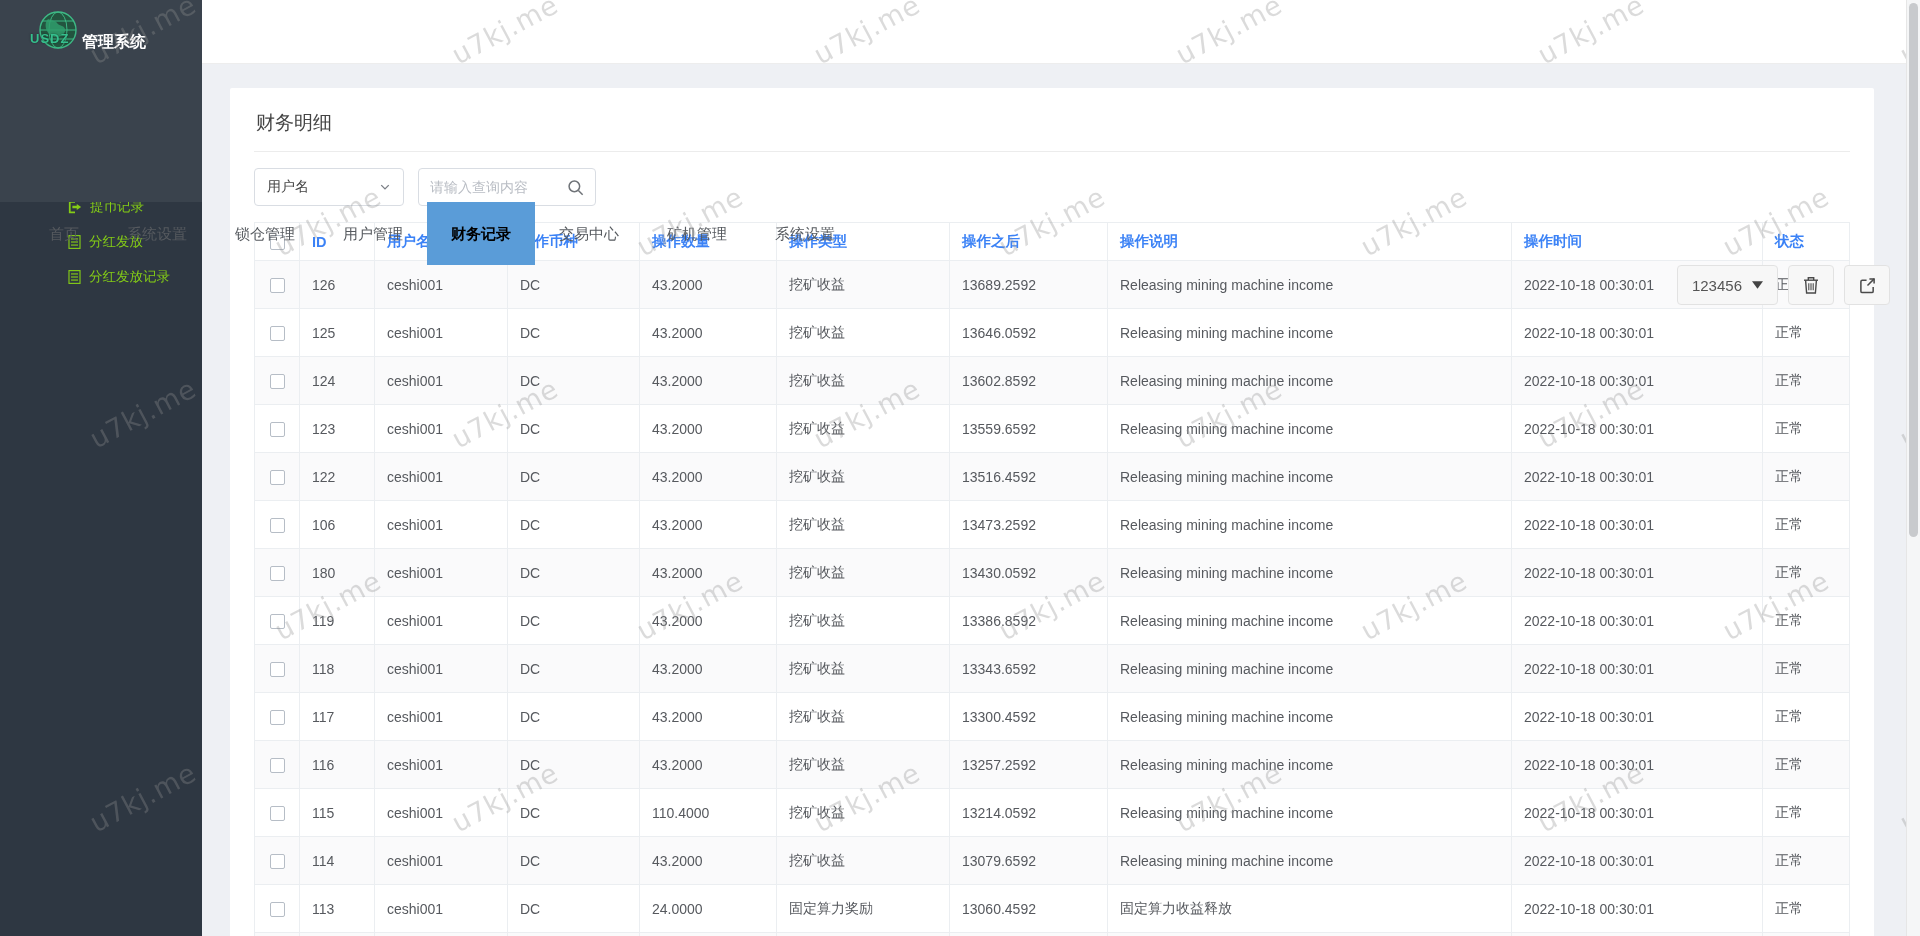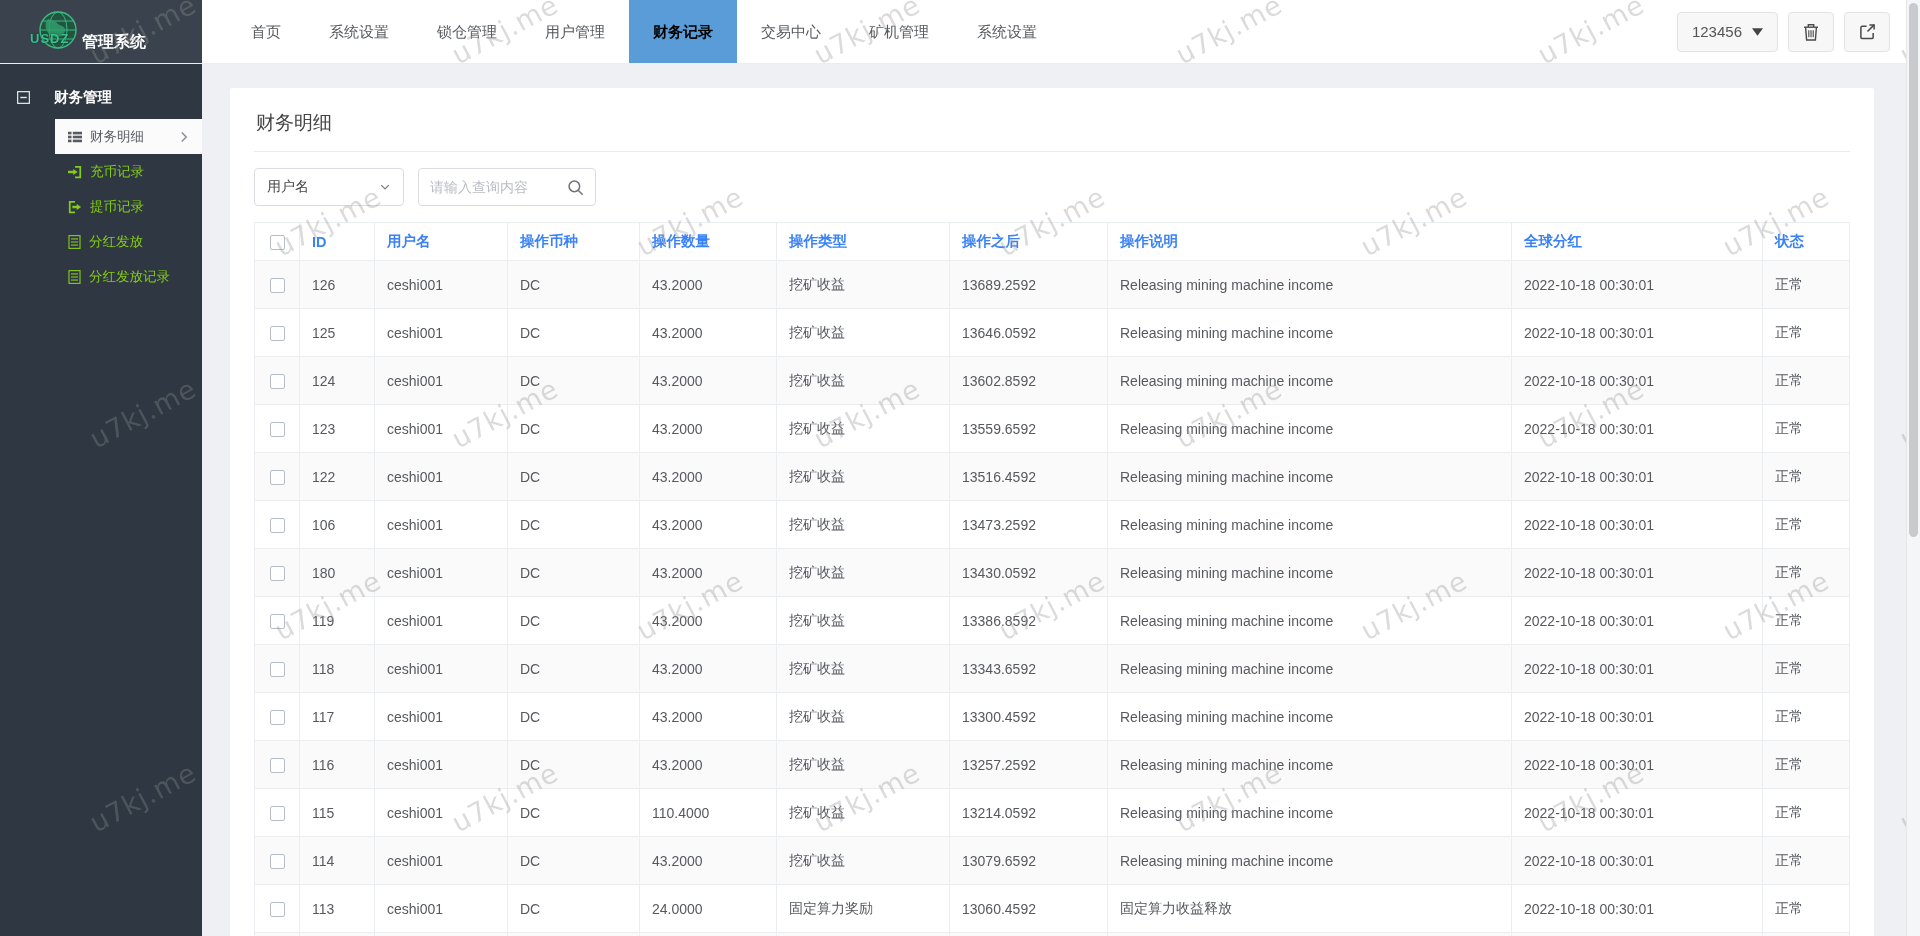--- a/index.html
+++ b/index.html
@@ -5,21 +5,21 @@
   * { box-sizing: border-box; margin: 0; padding: 0; }
   html,body { width:1920px; height:936px; overflow:hidden; }
   body {
     font-family: "Liberation Sans", "DejaVu Sans", sans-serif;
     background:#eef0f4; position:relative; color:#555;
   }
   :root { --accent:#5a9cd8; --sidebar-bg:#2e3742; --brand-bg:#3a434d; }
 
   
   .topbar { position:fixed; top:0; left:0; right:0; height:64px; background:#fff;
-    display:flex; align-items:stretch; z-index:5; border-bottom:1px solid #ededed; }
+    display:flex; align-items:stretch; z-index:5; border-bottom:1px solid #ededed;flex-direction:column; }
   .brand { flex:0 0 202px; width:202px; background:var(--brand-bg); position:relative; }
   .globe { position:absolute; left:38px; top:10px; }
   .brand-usdz { position:absolute; left:30px; top:31px; color:#35c08e; font-weight:bold;
     font-size:13px; letter-spacing:1px; text-shadow:0 0 2px rgba(0,0,0,.5); }
   .brand-title { position:absolute; left:82px; top:32px; color:#fff; font-size:16px; font-weight:bold; }
   .topnav { display:flex; margin-left:25px; }
   .tab { line-height:63px; padding:0 24px; font-size:15px; color:#565a5f; cursor:pointer; white-space:nowrap; }
   .tab.active { background:var(--accent); color:#000000;font-weight:bold; }
   .topbar-right { margin-left:auto; display:flex; align-items:center; gap:10px; padding-right:30px; }
   .btn { height:40px; background:#f7f7f7; border:1px solid #e2e2e2; border-radius:4px;
@@ -244,21 +244,21 @@
       <thead>
         <tr>
             <th class="cb-cell"><span class="checkbox"></span></th>
             <th>ID</th>
             <th>用户名</th>
             <th>操作币种</th>
             <th>操作数量</th>
             <th>操作类型</th>
             <th>操作之后</th>
             <th>操作说明</th>
-            <th>全球分红</th>
+            <th>操作时间</th>
             <th>状态</th>
           </tr>
       </thead>
       <tbody>
           <tr>
             <td class="cb-cell"><span class="checkbox"></span></td>
             <td>126</td>
             <td>ceshi001</td>
             <td>DC</td>
             <td>43.2000</td>

